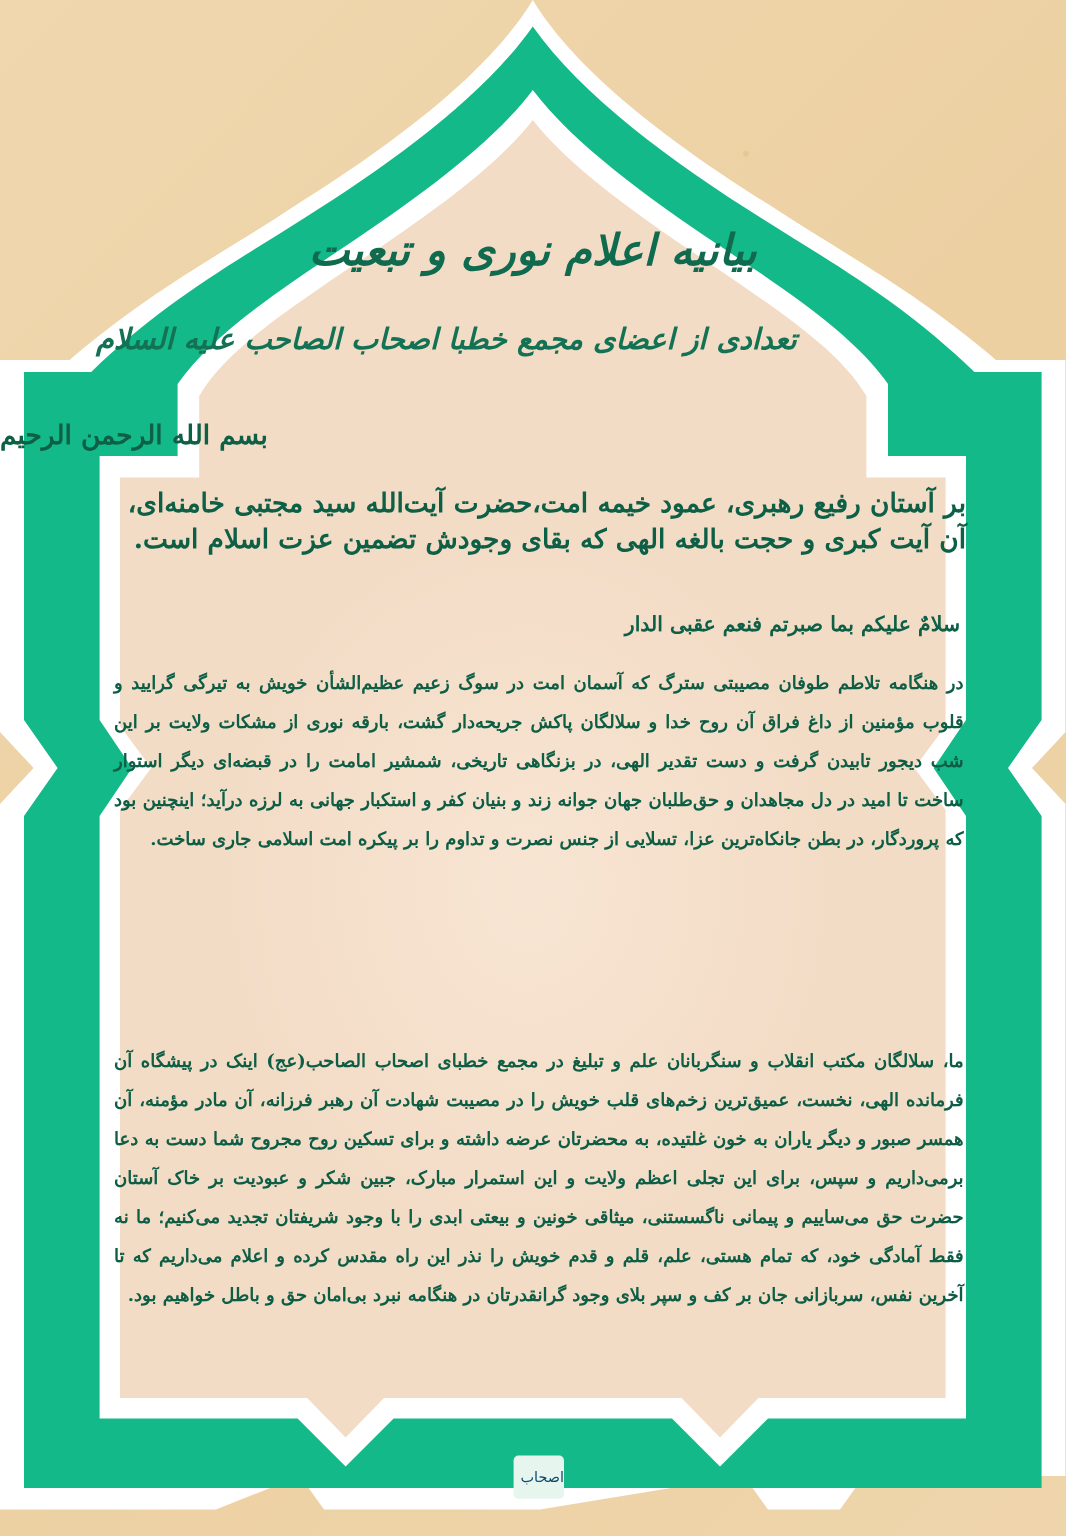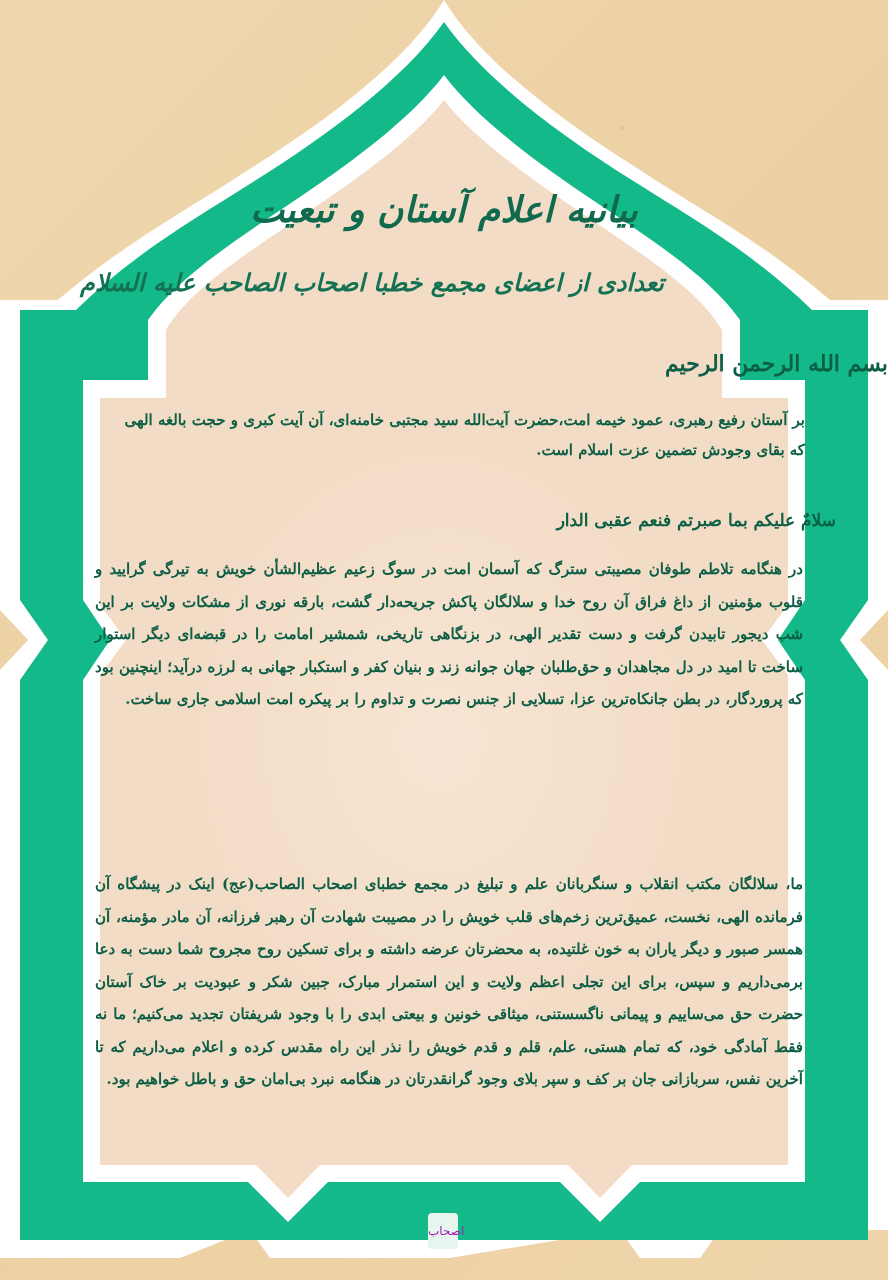--- a/index.html
+++ b/index.html
@@ -11,33 +11,33 @@
       radial-gradient(circle at 70% 10%, rgba(220,170,110,.3) 0 2px, transparent 3px),
       linear-gradient(135deg,#f0d7ae 0%,#ecd0a2 50%,#efd5ab 100%);}
   svg.frame{position:absolute;left:0;top:0;}
   .content{position:absolute;left:0;top:0;width:888px;height:1280px;}
   .title1{position:absolute;top:188px;left:0;width:888px;text-align:center;
     font-family:"DejaVu Serif",serif;font-style:italic;font-weight:bold;
     font-size:36px;color:#0f6a4e;direction:rtl;}
   .title2{position:absolute;top:268px;left:0;width:744px;text-align:center;
     font-family:"DejaVu Serif",serif;font-style:italic;font-weight:bold;
     font-size:24px;color:#137254;direction:rtl;}
-  .bismillah{position:absolute;top:350px;left:0;width:888px;text-align:right;
+  .bismillah{position:absolute;top:350px;left:0;width:888px;text-align:left;
     font-family:"DejaVu Serif",serif;font-weight:bold;font-size:22px;color:#0d5f45;direction:rtl;}
   .intro{position:absolute;top:405px;left:105px;width:700px;direction:rtl;text-align:right;
-    font-family:"DejaVu Serif",serif;font-weight:bold;font-size:15px;line-height:30px;color:#0d5f45;}
+    font-family:"DejaVu Serif",serif;font-weight:bold;font-size:22px;line-height:30px;color:#0d5f45;}
   .salam{position:absolute;top:510px;left:100px;width:700px;direction:rtl;text-align:right;
-    font-family:"DejaVu Serif",serif;font-weight:bold;font-size:17px;color:#0d5f45;margin-left:36px;}
+    font-family:"DejaVu Serif",serif;font-weight:bold;font-size:17px;color:#0d5f45;}
   .para{position:absolute;left:95px;width:708px;direction:rtl;text-align:justify;
     font-family:"DejaVu Serif",serif;font-weight:bold;font-size:15px;line-height:32.5px;color:#0e5e46;}
   .p1{top:553px;}
   .p2{top:868px;}
   .emblem{position:absolute;left:428px;top:1213px;width:30px;height:36px;background:#e6f6ef;
-    border-radius:4px;display:flex;align-items:center;justify-content:flex-start;
-    color:#a21caf;font-size:12px;font-family:"DejaVu Serif",serif;}
+    border-radius:4px;display:flex;align-items:center;justify-content:flex-end;
+    color:#0c4a6e;font-size:12px;font-family:"DejaVu Serif",serif;padding-left:12px;}
   .watermark{position:absolute;left:180px;top:430px;width:520px;height:620px;
     border-radius:50%;background:radial-gradient(ellipse at center, rgba(255,245,235,.35), transparent 70%);}
 </style>
 </head>
 <body>
 
 <div class="bg-texture"></div>
 
 <svg class="frame" width="888" height="1280" viewBox="0 0 888 1280">
 
@@ -46,21 +46,21 @@
   <path d="M444 22 C485 80 560 135 635 182 C695 220 752 252 812 310 L868 310 L868 600 L840 640 L868 680 L868 1240 L20 1240 L20 680 L48 640 L20 600 L20 310 L76 310 C136 252 193 220 253 182 C328 135 403 80 444 22 Z" fill="#14b989"></path>
 
   <path d="M444 75 C478 120 540 165 600 205 C660 245 712 280 740 320 L740 380 L805 380 L805 600 L778 640 L805 680 L805 1182 L640 1182 L600 1222 L560 1182 L328 1182 L288 1222 L248 1182 L83 1182 L83 680 L110 640 L83 600 L83 380 L148 380 L148 320 C176 280 228 245 288 205 C348 165 410 120 444 75 Z" fill="#ffffff"></path>
 
   <path d="M444 100 C475 140 535 182 592 220 C648 258 700 292 722 330 L722 398 L788 398 L788 605 L762 640 L788 675 L788 1165 L632 1165 L600 1198 L568 1165 L320 1165 L288 1198 L256 1165 L100 1165 L100 675 L126 640 L100 605 L100 398 L166 398 L166 330 C188 292 240 258 296 220 C353 182 413 140 444 100 Z" fill="#f3dcc6"></path>
 </svg>
 
 <div class="content">
   <div class="watermark"></div>
 
-  <div class="title1">بیانیه اعلام آستان و تبعیت</div>
+  <div class="title1">بیانیه اعلام نوری و تبعیت</div>
   <div class="title2">تعدادی از اعضای مجمع خطبا اصحاب الصاحب علیه السلام</div>
   <div class="bismillah">بسم الله الرحمن الرحیم</div>
   <div class="intro">بر آستان رفیع رهبری، عمود خیمه امت،حضرت آیت‌الله سید مجتبی خامنه‌ای، آن آیت کبری و حجت بالغه الهی که بقای وجودش تضمین عزت اسلام است.</div>
   <div class="salam">سلامٌ علیکم بما صبرتم فنعم عقبی الدار</div>
   <div class="para p1">در هنگامه تلاطم طوفان مصیبتی سترگ که آسمان امت در سوگ زعیم عظیم‌الشأن خویش به تیرگی گرایید و قلوب مؤمنین از داغ فراق آن روح خدا و سلالگان پاکش جریحه‌دار گشت، بارقه نوری از مشکات ولایت بر این شب دیجور تابیدن گرفت و دست تقدیر الهی، در بزنگاهی تاریخی، شمشیر امامت را در قبضه‌ای دیگر استوار ساخت تا امید در دل مجاهدان و حق‌طلبان جهان جوانه زند و بنیان کفر و استکبار جهانی به لرزه درآید؛ اینچنین بود که پروردگار، در بطن جانکاه‌ترین عزا، تسلایی از جنس نصرت و تداوم را بر پیکره امت اسلامی جاری ساخت.</div>
   <div class="para p2">ما، سلالگان مکتب انقلاب و سنگربانان علم و تبلیغ در مجمع خطبای اصحاب الصاحب(عج) اینک در پیشگاه آن فرمانده الهی، نخست، عمیق‌ترین زخم‌های قلب خویش را در مصیبت شهادت آن رهبر فرزانه، آن مادر مؤمنه، آن همسر صبور و دیگر یاران به خون غلتیده، به محضرتان عرضه داشته و برای تسکین روح مجروح شما دست به دعا برمی‌داریم و سپس، برای این تجلی اعظم ولایت و این استمرار مبارک، جبین شکر و عبودیت بر خاک آستان حضرت حق می‌ساییم و پیمانی ناگسستنی، میثاقی خونین و بیعتی ابدی را با وجود شریفتان تجدید می‌کنیم؛ ما نه فقط آمادگی خود، که تمام هستی، علم، قلم و قدم خویش را نذر این راه مقدس کرده و اعلام می‌داریم که تا آخرین نفس، سربازانی جان بر کف و سپر بلای وجود گرانقدرتان در هنگامه نبرد بی‌امان حق و باطل خواهیم بود.</div>
 
   <div class="emblem">
     <span>اصحاب</span>
   </div>

